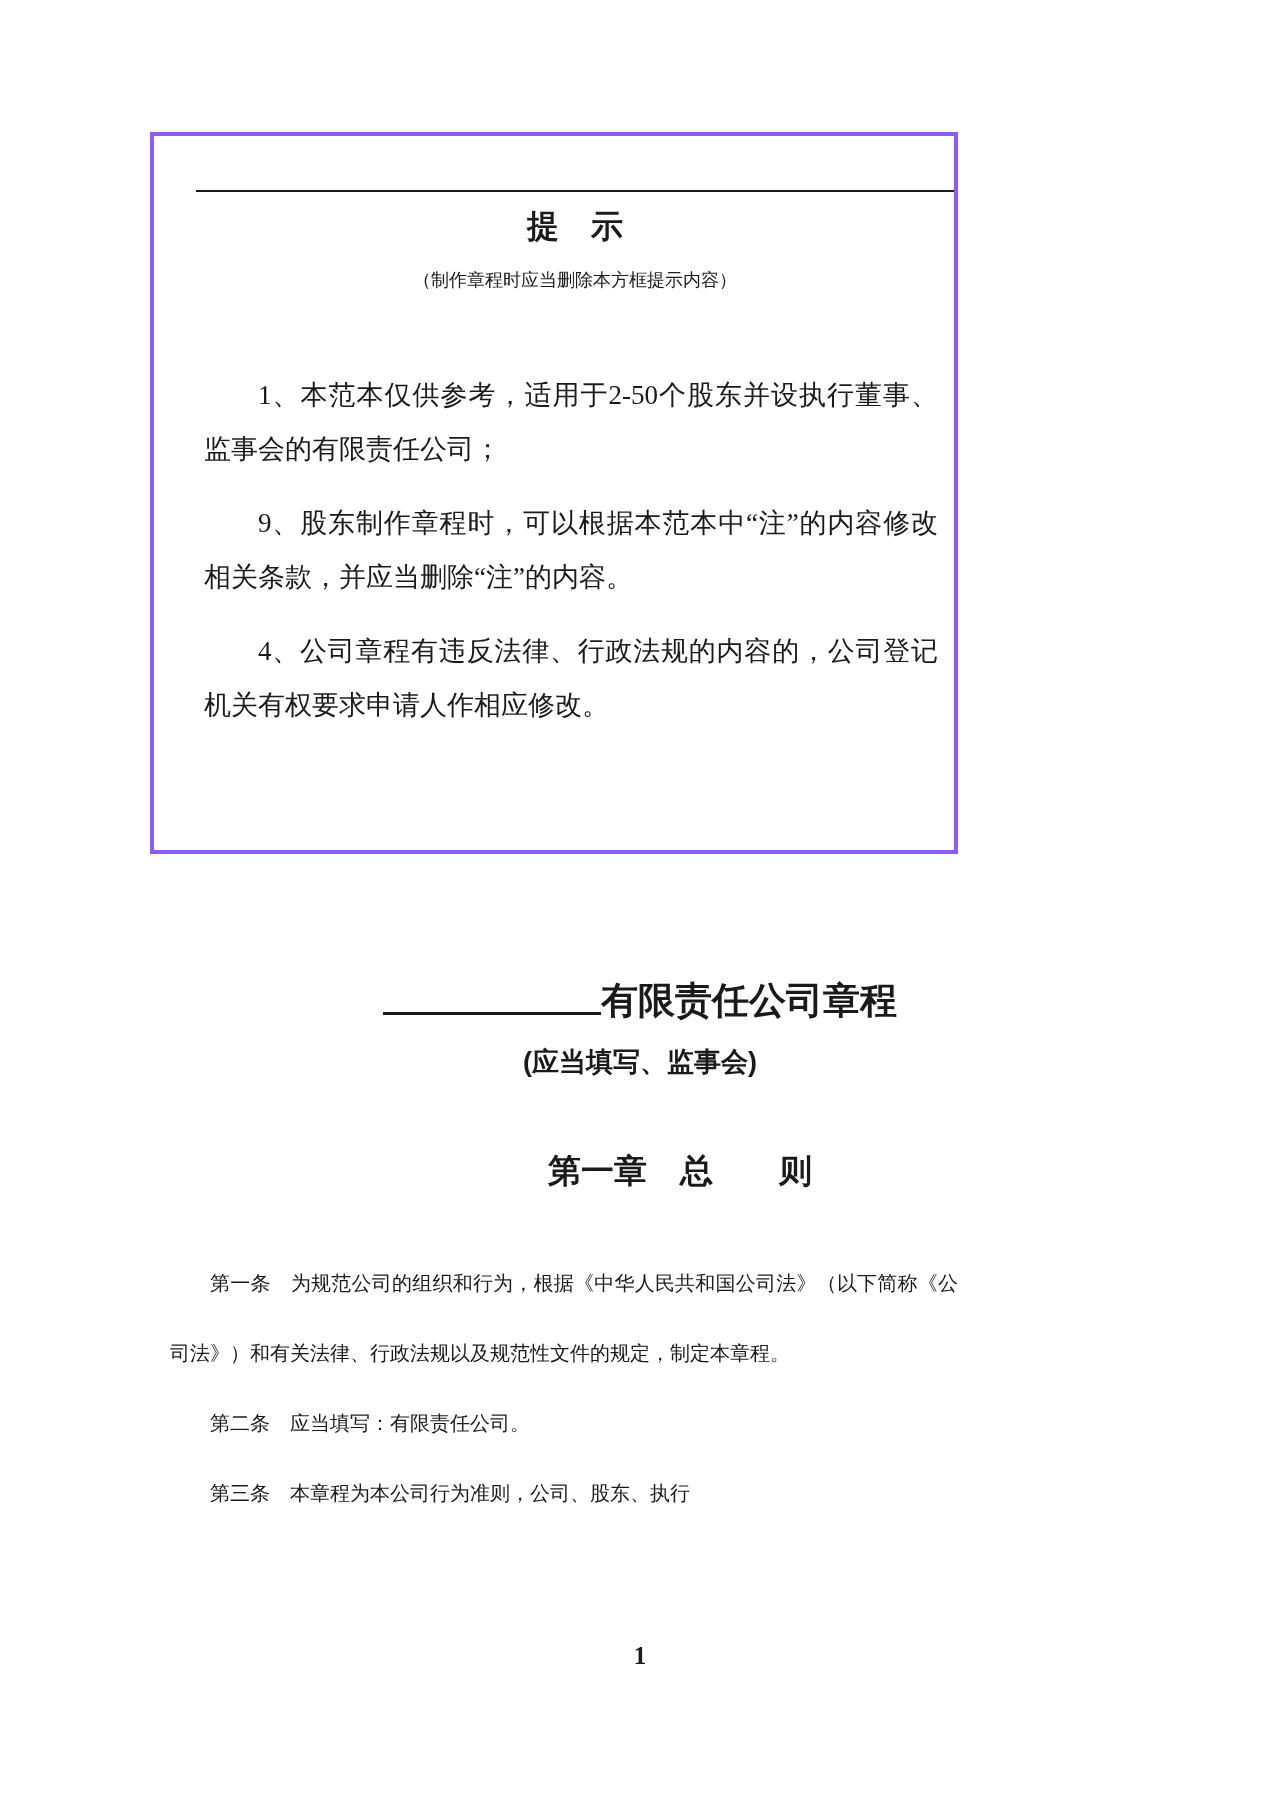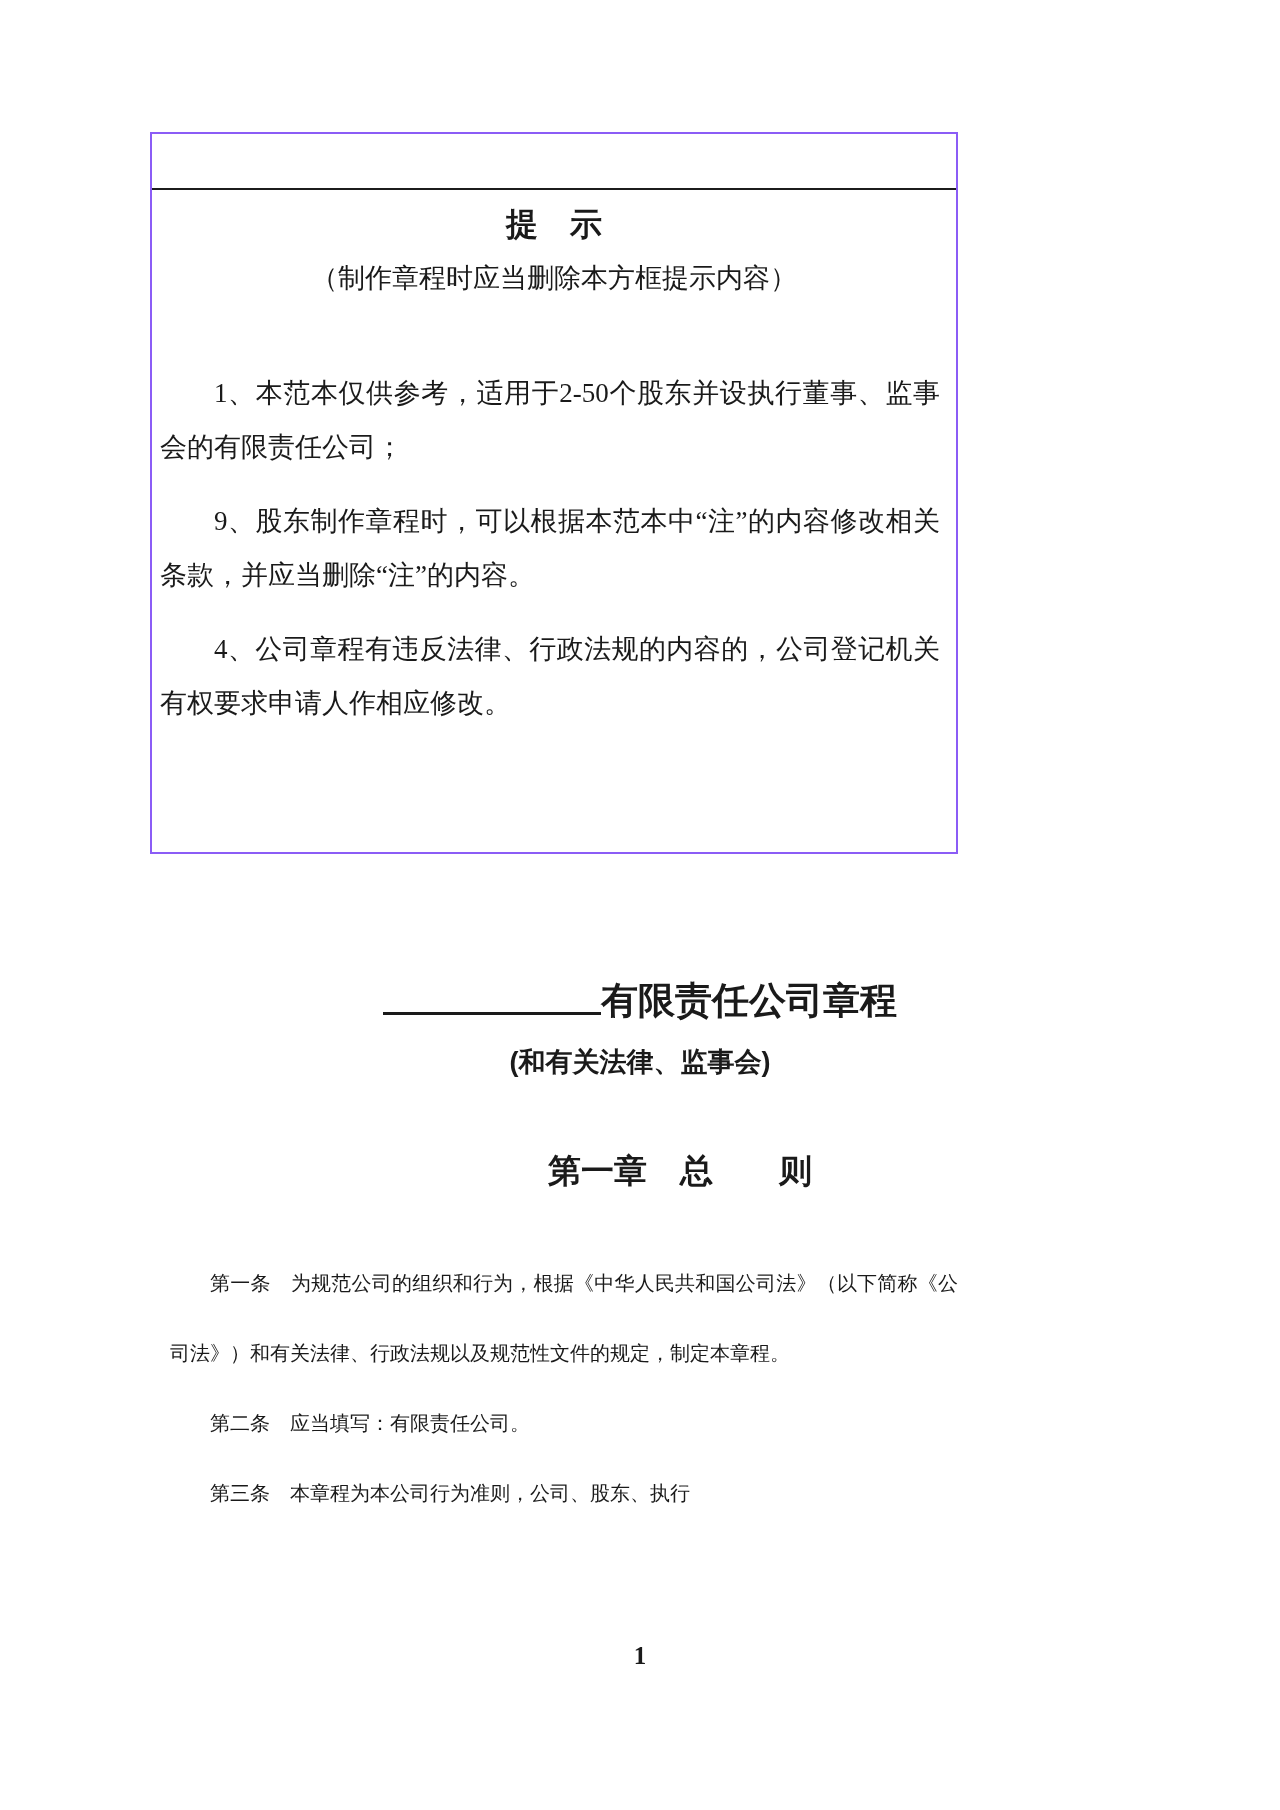--- a/index.html
+++ b/index.html
@@ -17,39 +17,40 @@
     overflow: hidden;
   }
 
   
   .notice-box {
     position: absolute;
     left: 150px;
     top: 132px;
     width: 808px;
     height: 722px;
-    border: 2px solid #8b5cf6;
+    border: 4px solid #8b5cf6;
     box-sizing: border-box;
     background: #ffffff;
+    padding-left: 42px;
   }
   .notice-header {
     height: 54px;
     border-bottom: 2px solid #1c1c1c;
   }
   .notice-title {
     margin-top: 12px;
     text-align: center;
     font-size: 32px;
     line-height: 44px;
     font-weight: bold;
   }
   .notice-subtitle {
     margin-top: 14px;
     text-align: center;
-    font-size: 27px;
+    font-size: 18px;
     line-height: 36px;
   }
   .notice-items {
     margin: 70px 16px 0 8px;
     font-size: 27px;
     line-height: 54px;
     text-align: justify;
   }
   .notice-items p {
     margin: 0 0 20px 0;
@@ -139,21 +140,21 @@
     <div class="notice-subtitle">（制作章程时应当删除本方框提示内容）</div>
     <div class="notice-items">
       <p>1、本范本仅供参考，适用于2-50个股东并设执行董事、监事会的有限责任公司；</p>
       <p>9、股东制作章程时，可以根据本范本中“注”的内容修改相关条款，并应当删除“注”的内容。</p>
       <p>4、公司章程有违反法律、行政法规的内容的，公司登记机关有权要求申请人作相应修改。</p>
     </div>
   </div>
 
   <div class="doc-title"><span class="blank-line"></span><span>有限责任公司章程</span></div>
 
-  <div class="doc-subtitle">(和有关法律、监事会)</div>
+  <div class="doc-subtitle">(应当填写、监事会)</div>
 
   <div class="chapter-heading">第一章　总　　则</div>
 
   <div class="body-text">
     <p>第一条　为规范公司的组织和行为，根据《中华人民共和国公司法》（以下简称《公司法》）和有关法律、行政法规以及规范性文件的规定，制定本章程。</p>
     <p>第二条　应当填写：有限责任公司。</p>
     <p>第三条　本章程为本公司行为准则，公司、股东、执行</p>
   </div>
 
   <div class="page-number">1</div>

